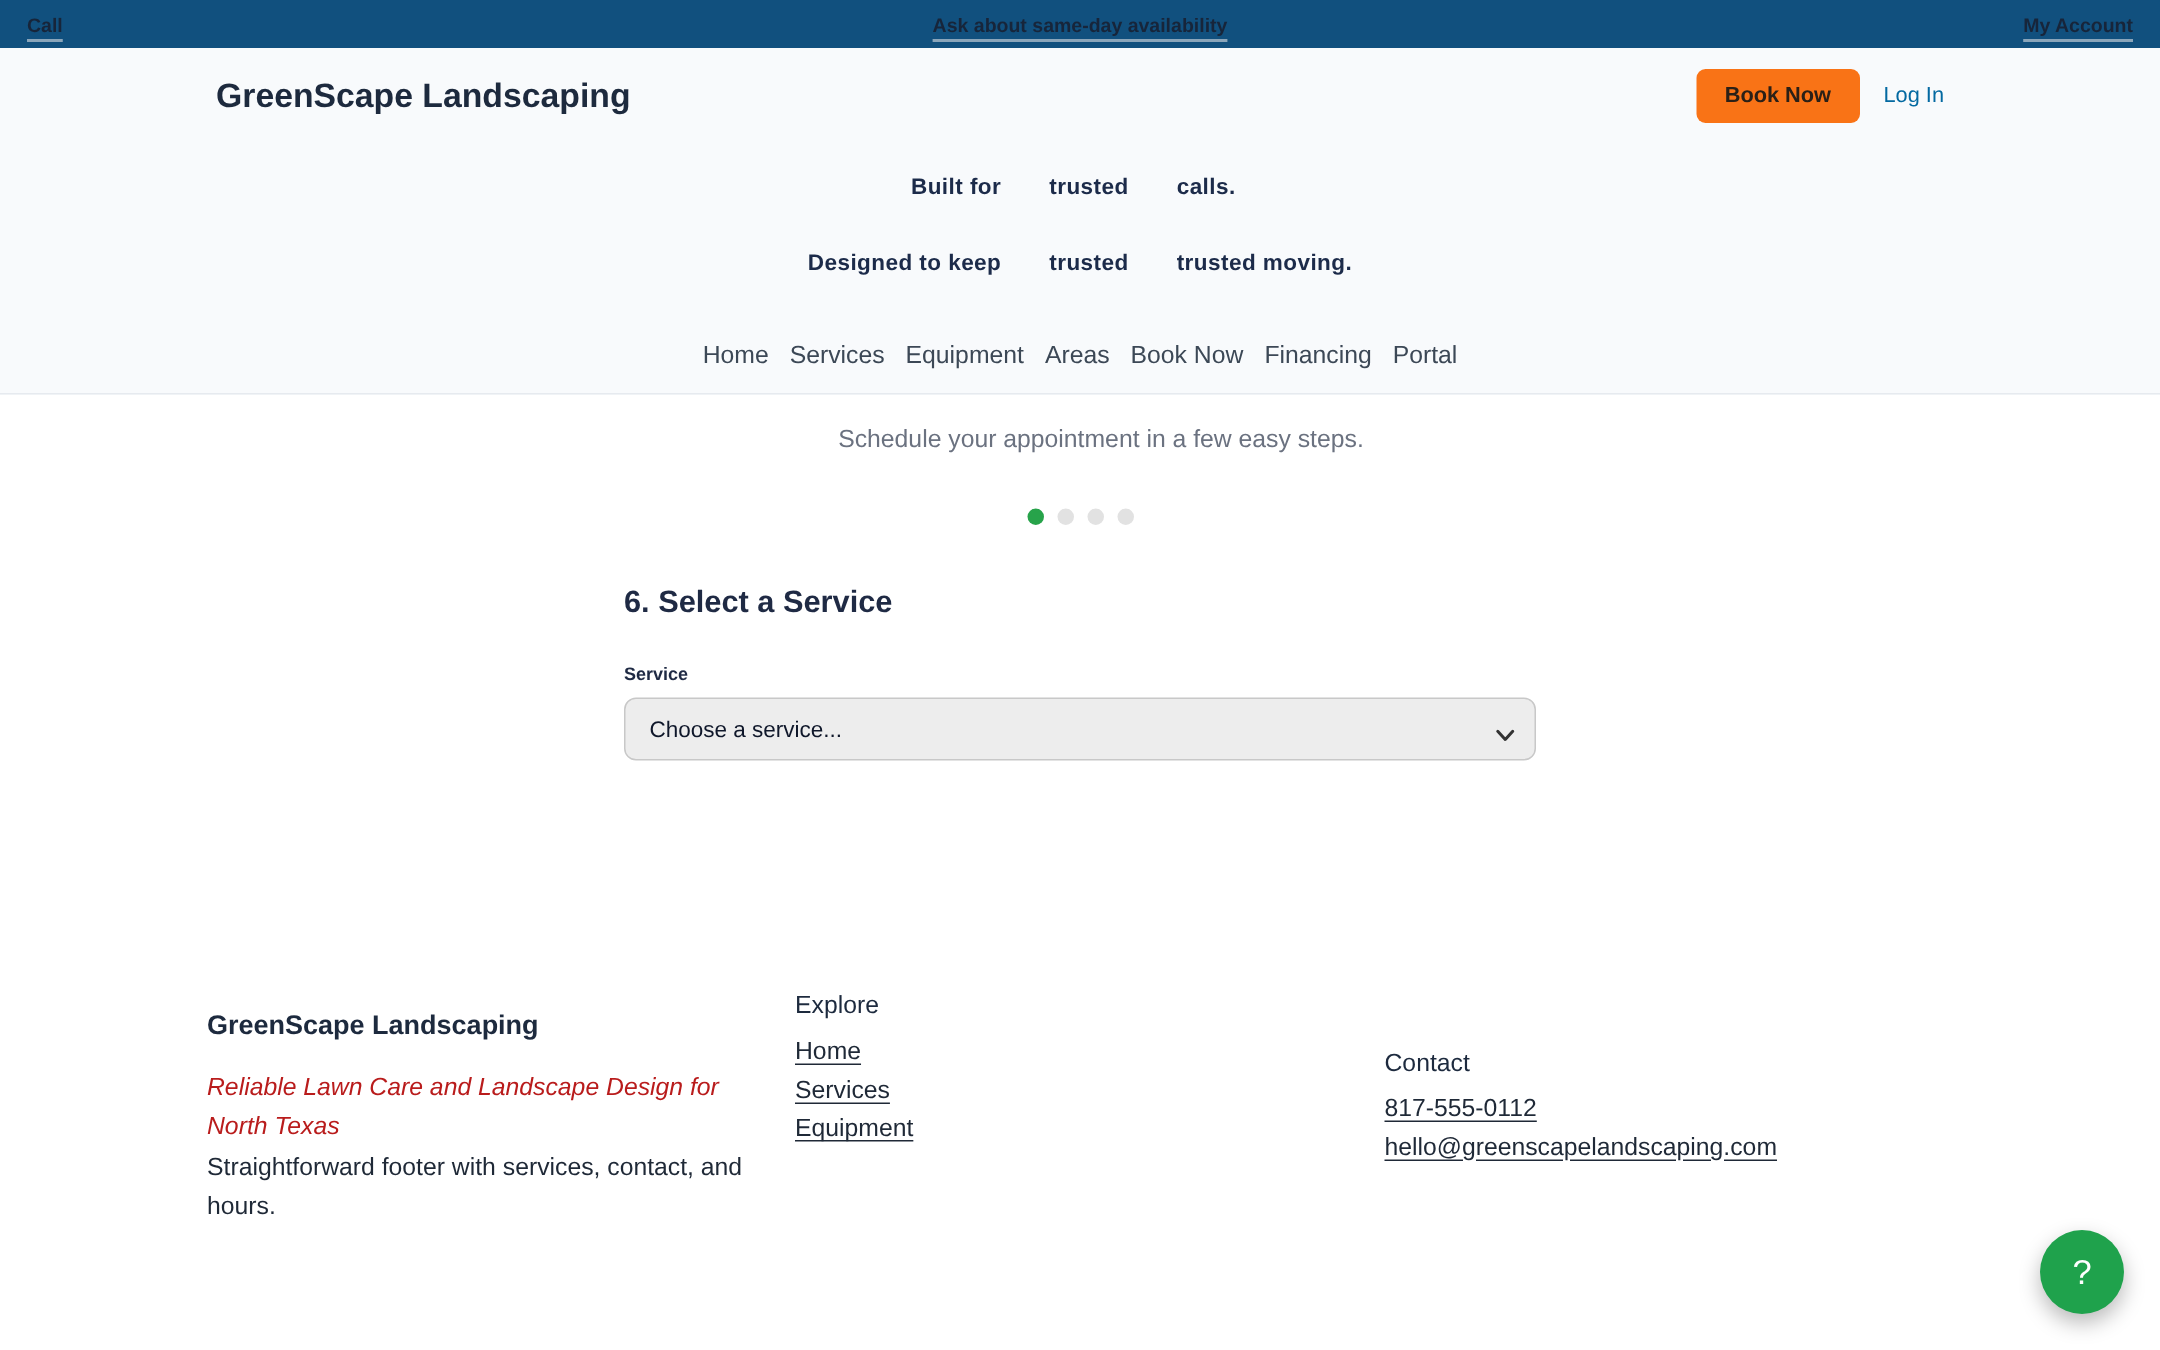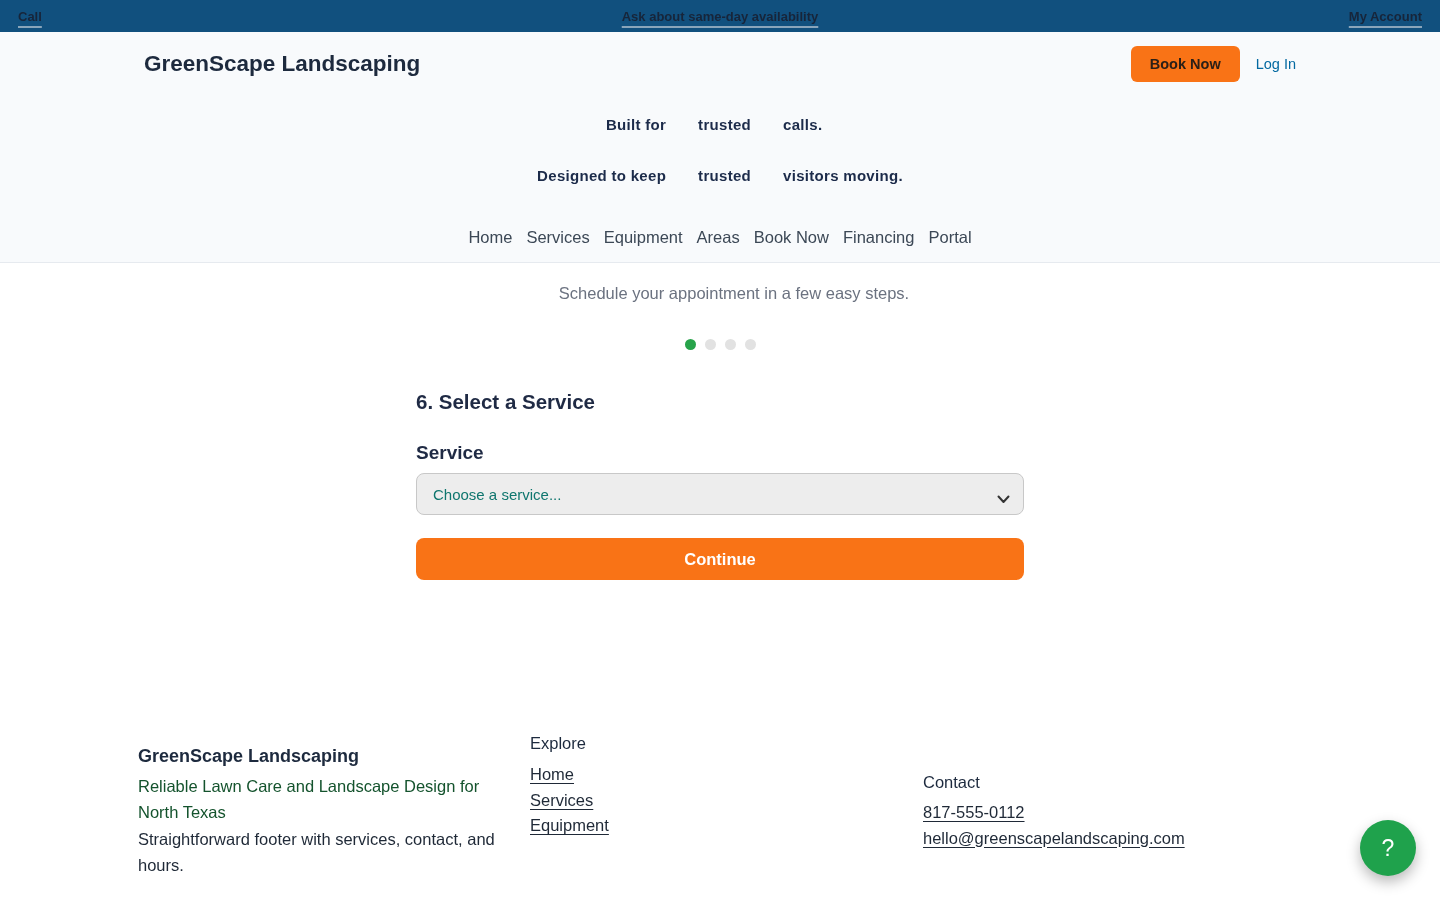--- a/index.html
+++ b/index.html
@@ -42,42 +42,42 @@
   .page-title { margin-top:68px; text-align:center; font-size:31px; font-weight:700;
                 color:#202c46; }
   .page-subtitle { margin-top:21px; text-align:center; font-size:16.5px; color:#6b7280;padding-left:28px; }
 
   .dots { margin-top:36px; display:flex; justify-content:center; gap:9px; }
   .dot { width:11px; height:11px; border-radius:50%; background:#e2e2e2; }
   .dot.active { background:#27a34a; }
 
   .form-wrap { width:608px; margin:0 auto; }
   .step-heading { margin-top:40px; font-size:20.5px; font-weight:700; color:#1f2a44; }
-  .field-label { margin-top:28px; font-size:19px; font-weight:700; color:#1f2a44; }
+  .field-label { margin-top:28px; font-size:12px; font-weight:700; color:#1f2a44; }
 
   .select-wrap { position:relative; margin-top:9px; }
   .select-wrap select { width:100%; height:42px; appearance:none; -webkit-appearance:none;
             background:#ededed; border:1px solid #c8c8c8; border-radius:8px;
-            padding:0 38px 0 16px; font-size:15px; color:#0f766e;
+            padding:0 38px 0 16px; font-size:15px; color:#0f172a;
             font-family:inherit; cursor:pointer; }
   .select-wrap .chev { position:absolute; right:14px; top:17px; pointer-events:none; }
 
   .btn-continue { margin-top:23px; width:100%; height:42px; background:#f97316;
                   border:none; border-radius:8px; color:#ffffff; font-size:16.5px;
                   font-weight:700; cursor:pointer; font-family:inherit; }
 
   
   .footer { margin-top:154px; }
   .footer-inner { width:1164px; margin:0 auto; display:flex; gap:16px;
                   align-items:flex-start; color:#1f2937; }
   .fcol1 { width:376px; margin-top:12px; }
   .fcol2 { width:377px; margin-top:0; }
   .fcol3 { flex:1; margin-top:39px; }
   .fbrand { font-size:18px; font-weight:700; color:#1d2a3e; }
-  .ftag { margin-top:7px; font-size:16.5px; line-height:25.5px; color:#14532d; }
+  .ftag { margin-top:19px; font-size:16.5px; line-height:25.5px; color:#b91c1c;font-style:italic; }
   .ftag2 { margin-top:2px; font-size:16.5px; line-height:25.5px; color:#1f2937; }
   .fheading { font-size:16.5px; font-weight:400; color:#1d2a3e; }
   .flinks { margin-top:9px; }
   .flinks a, .fcontact a { display:block; font-size:16.5px; line-height:25.5px;
           color:#1f2937; text-decoration:underline; text-underline-offset:3px;
           cursor:pointer; }
   .fcontact { margin-top:8px; }
 
   
   .chat-fab { position:fixed; left:1360px; top:820px; width:56px; height:56px;
@@ -104,21 +104,21 @@
         <span class="login">Log In</span>
       </div>
     </div>
 
     <div class="tagline">
       <span class="c1">Built for</span>
       <span class="c2">trusted</span>
       <span class="c3">calls.</span>
       <span class="c1">Designed to keep</span>
       <span class="c2">trusted</span>
-      <span class="c3">visitors moving.</span>
+      <span class="c3">trusted moving.</span>
     </div>
 
     <div class="nav">
       <a>Home</a>
       <a>Services</a>
       <a>Equipment</a>
       <a>Areas</a>
       <a>Book Now</a>
       <a>Financing</a>
       <a>Portal</a>
@@ -144,21 +144,20 @@
       <select>
         <option>Choose a service...</option>
       </select>
       <span class="chev">
         <svg width="13" height="9" viewBox="0 0 13 9">
             <path d="M1.5 1.5 L6.5 7 L11.5 1.5" stroke="#333" stroke-width="2" fill="none" stroke-linecap="round" stroke-linejoin="round"></path>
           </svg>
       </span>
     </div>
 
-    <button class="btn-continue">Continue</button>
   </div>
 </div>
 
 <div class="footer">
   <div class="footer-inner">
     <div class="fcol1">
       <div class="fbrand">GreenScape Landscaping</div>
       <p class="ftag">Reliable Lawn Care and Landscape Design for North Texas</p>
       <p class="ftag2">Straightforward footer with services, contact, and hours.</p>
     </div>

